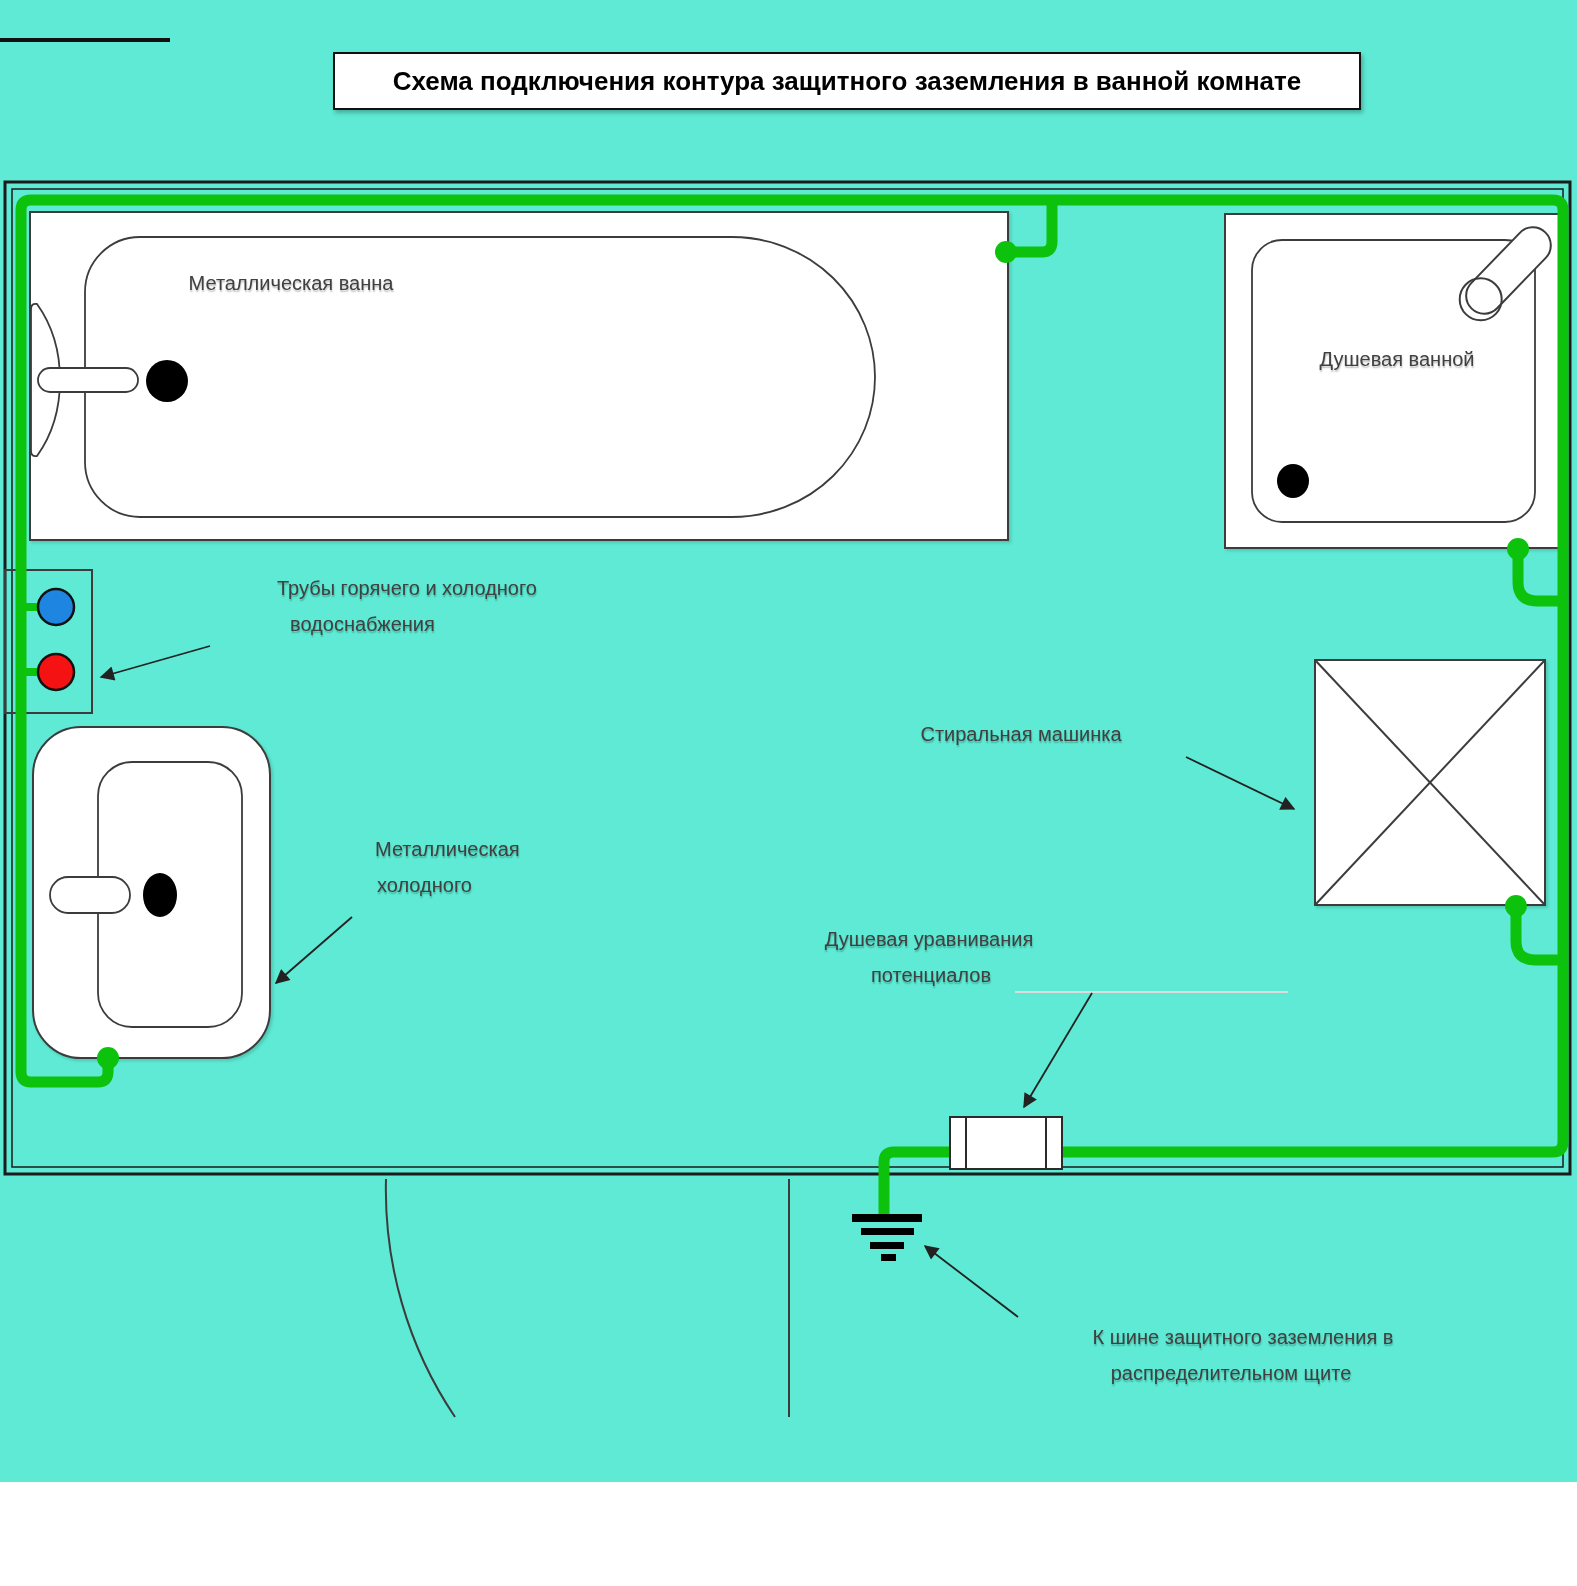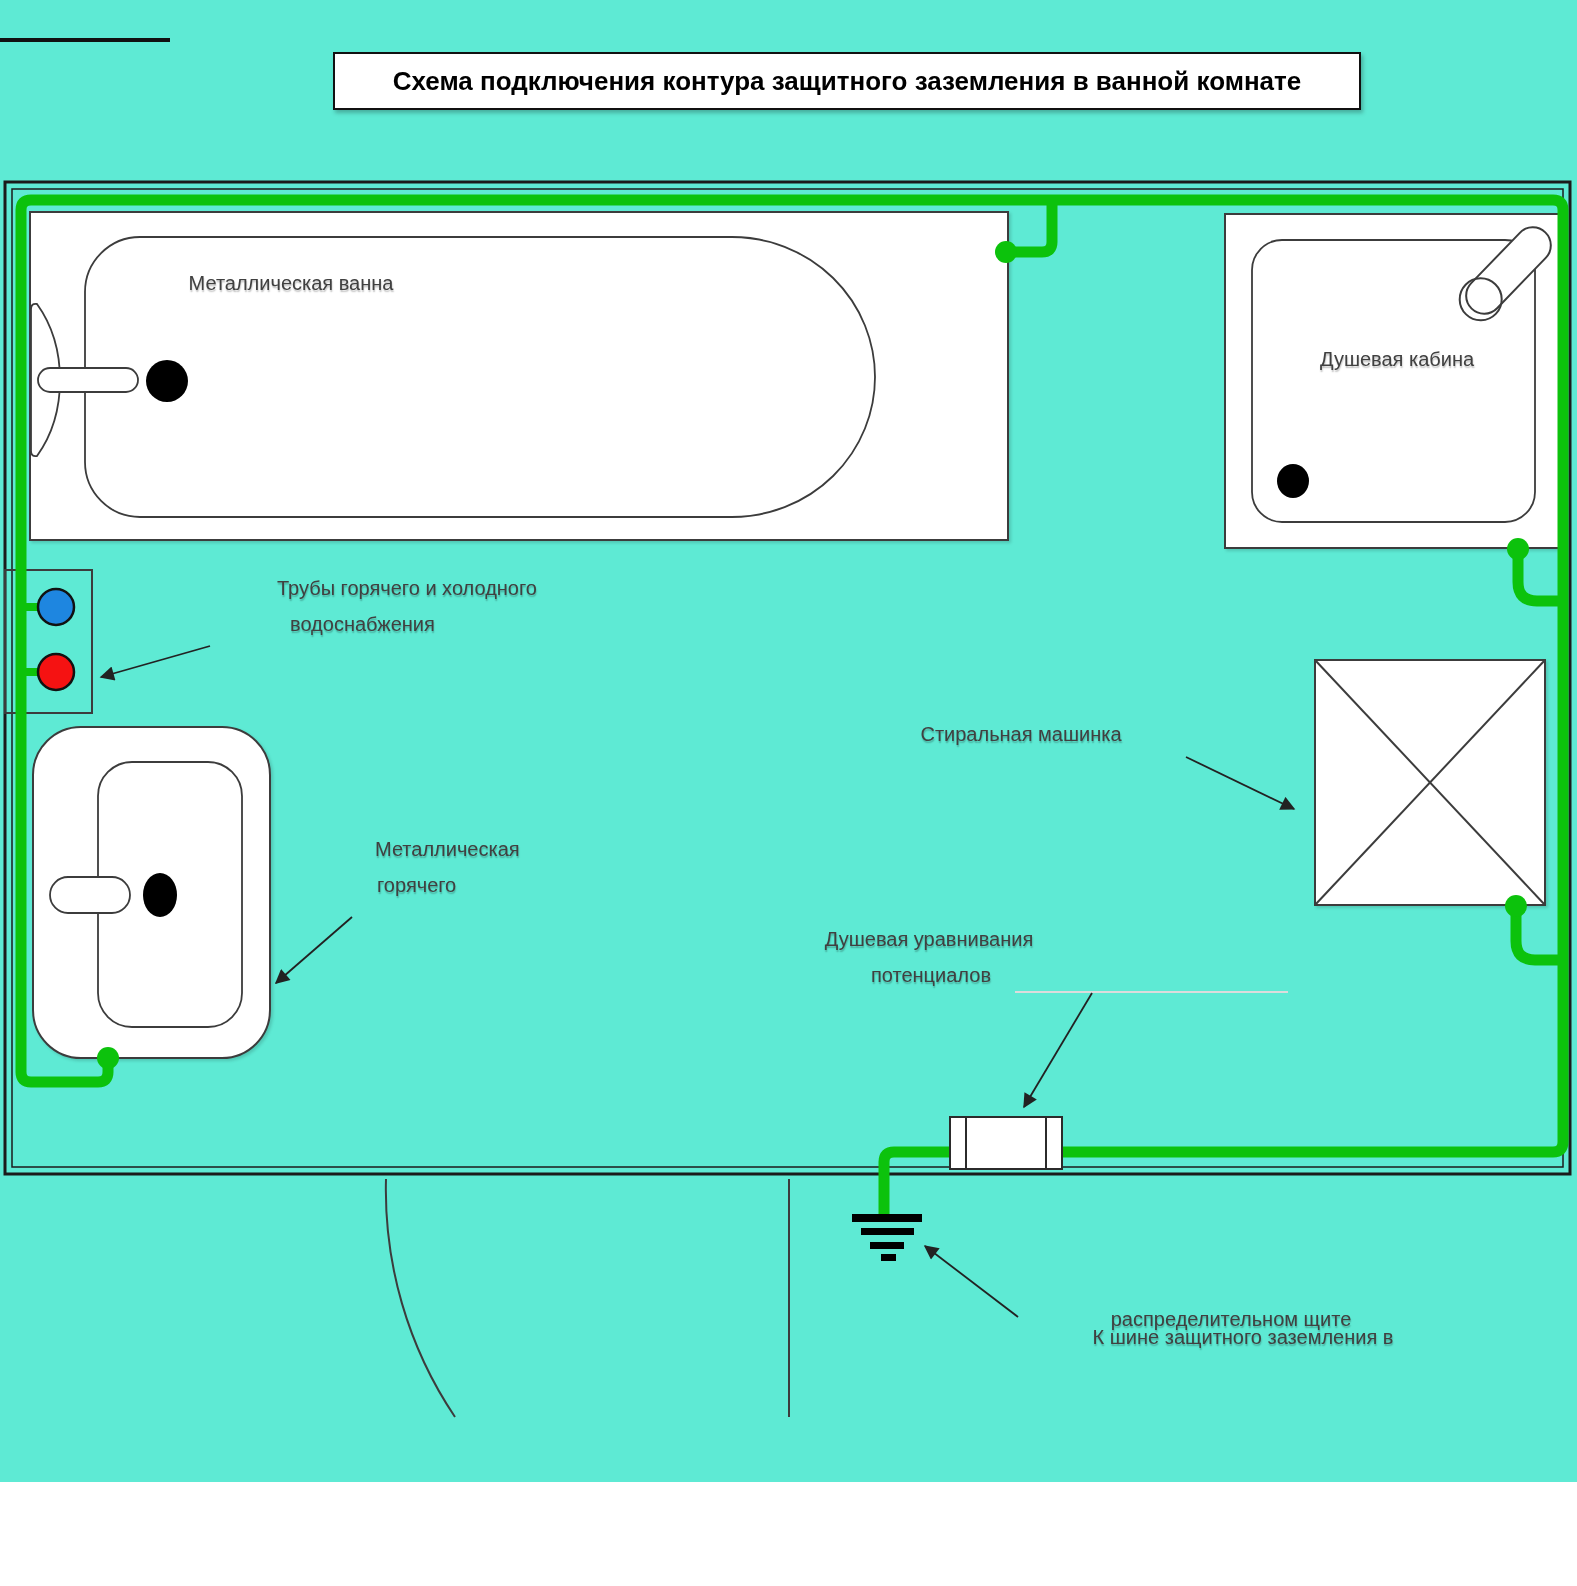--- a/index.html
+++ b/index.html
@@ -110,24 +110,24 @@
     <g stroke="#222" stroke-width="1.8" fill="none">
       <line x1="210" y1="646" x2="101" y2="677" marker-end="url(#arrow)"></line>
       <line x1="352" y1="917" x2="276" y2="983" marker-end="url(#arrow)"></line>
       <line x1="1186" y1="757" x2="1294" y2="809" marker-end="url(#arrow)"></line>
       <line x1="1092" y1="993" x2="1024" y2="1107" marker-end="url(#arrow)"></line>
       <line x1="1018" y1="1317" x2="925" y2="1246" marker-end="url(#arrow)"></line>
     </g>
   </svg>
 
   <div class="lbl c" style="left:291px;top:272px;">Металлическая ванна</div>
-  <div class="lbl c" style="left:1397px;top:348px;">Душевая кабина</div>
+  <div class="lbl c" style="left:1397px;top:348px;">Душевая ванной</div>
   <div class="lbl" style="left:277px;top:577px;text-align:center;">Трубы горячего и холодного</div>
   <div class="lbl" style="left:290px;top:613px;">водоснабжения</div>
   <div class="lbl" style="left:375px;top:838px;">Металлическая</div>
-  <div class="lbl" style="left:377px;top:874px;">горячего</div>
+  <div class="lbl" style="left:377px;top:874px;">холодного</div>
   <div class="lbl c" style="left:1021px;top:723px;">Стиральная машинка</div>
   <div class="lbl c" style="left:929px;top:928px;">Душевая уравнивания</div>
   <div class="lbl c" style="left:931px;top:964px;">потенциалов</div>
   <div class="lbl c" style="left:1229px;top:1326px;margin-left:14px;">К шине защитного заземления в</div>
-  <div class="lbl c" style="left:1231px;top:1308px;">распределительном щите</div>
+  <div class="lbl c" style="left:1231px;top:1362px;">распределительном щите</div>
 
 </div>
 
 </body></html>

